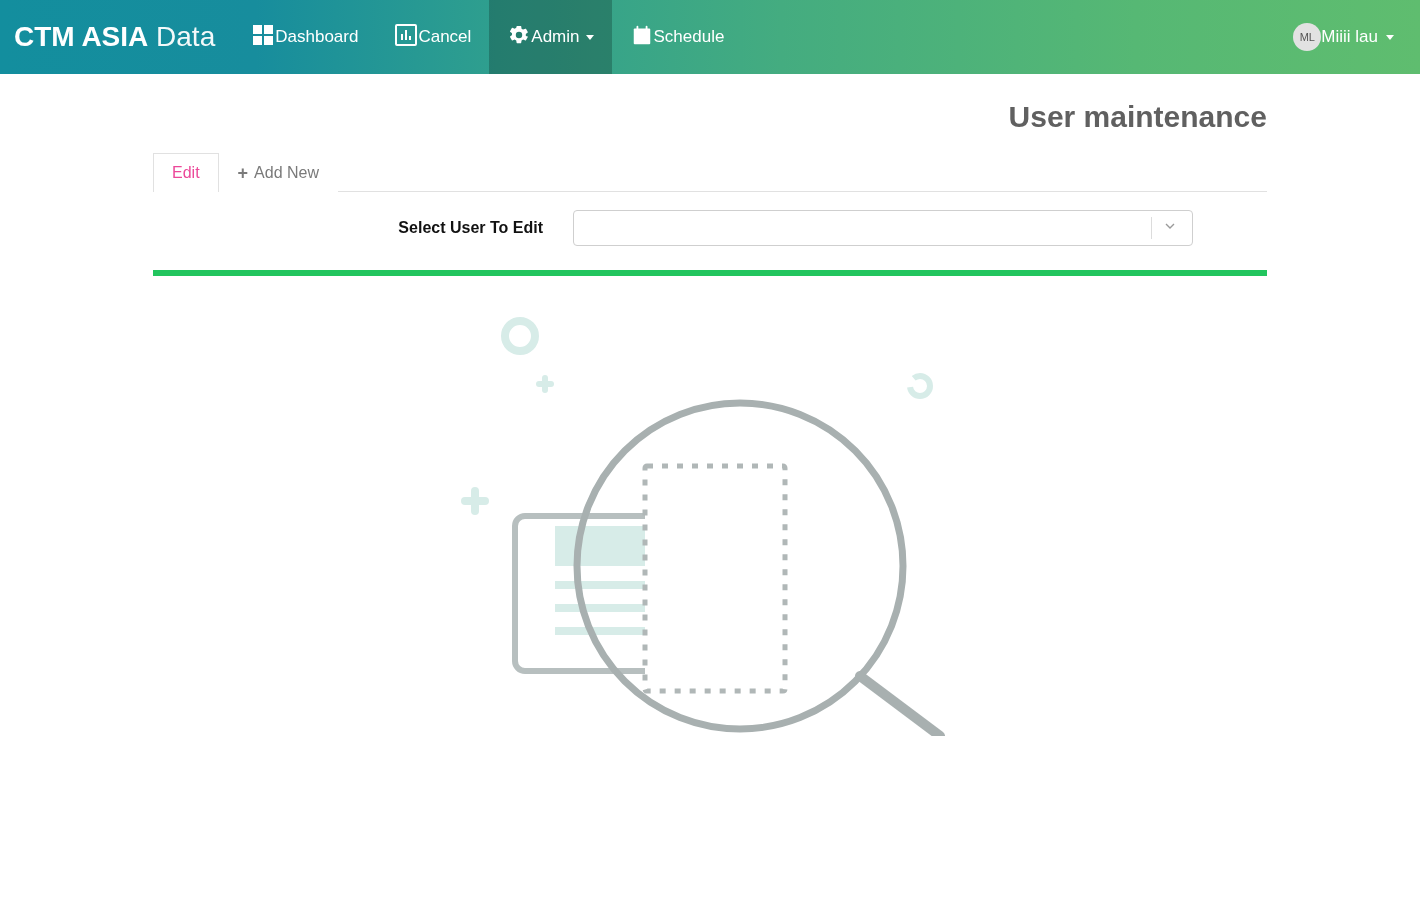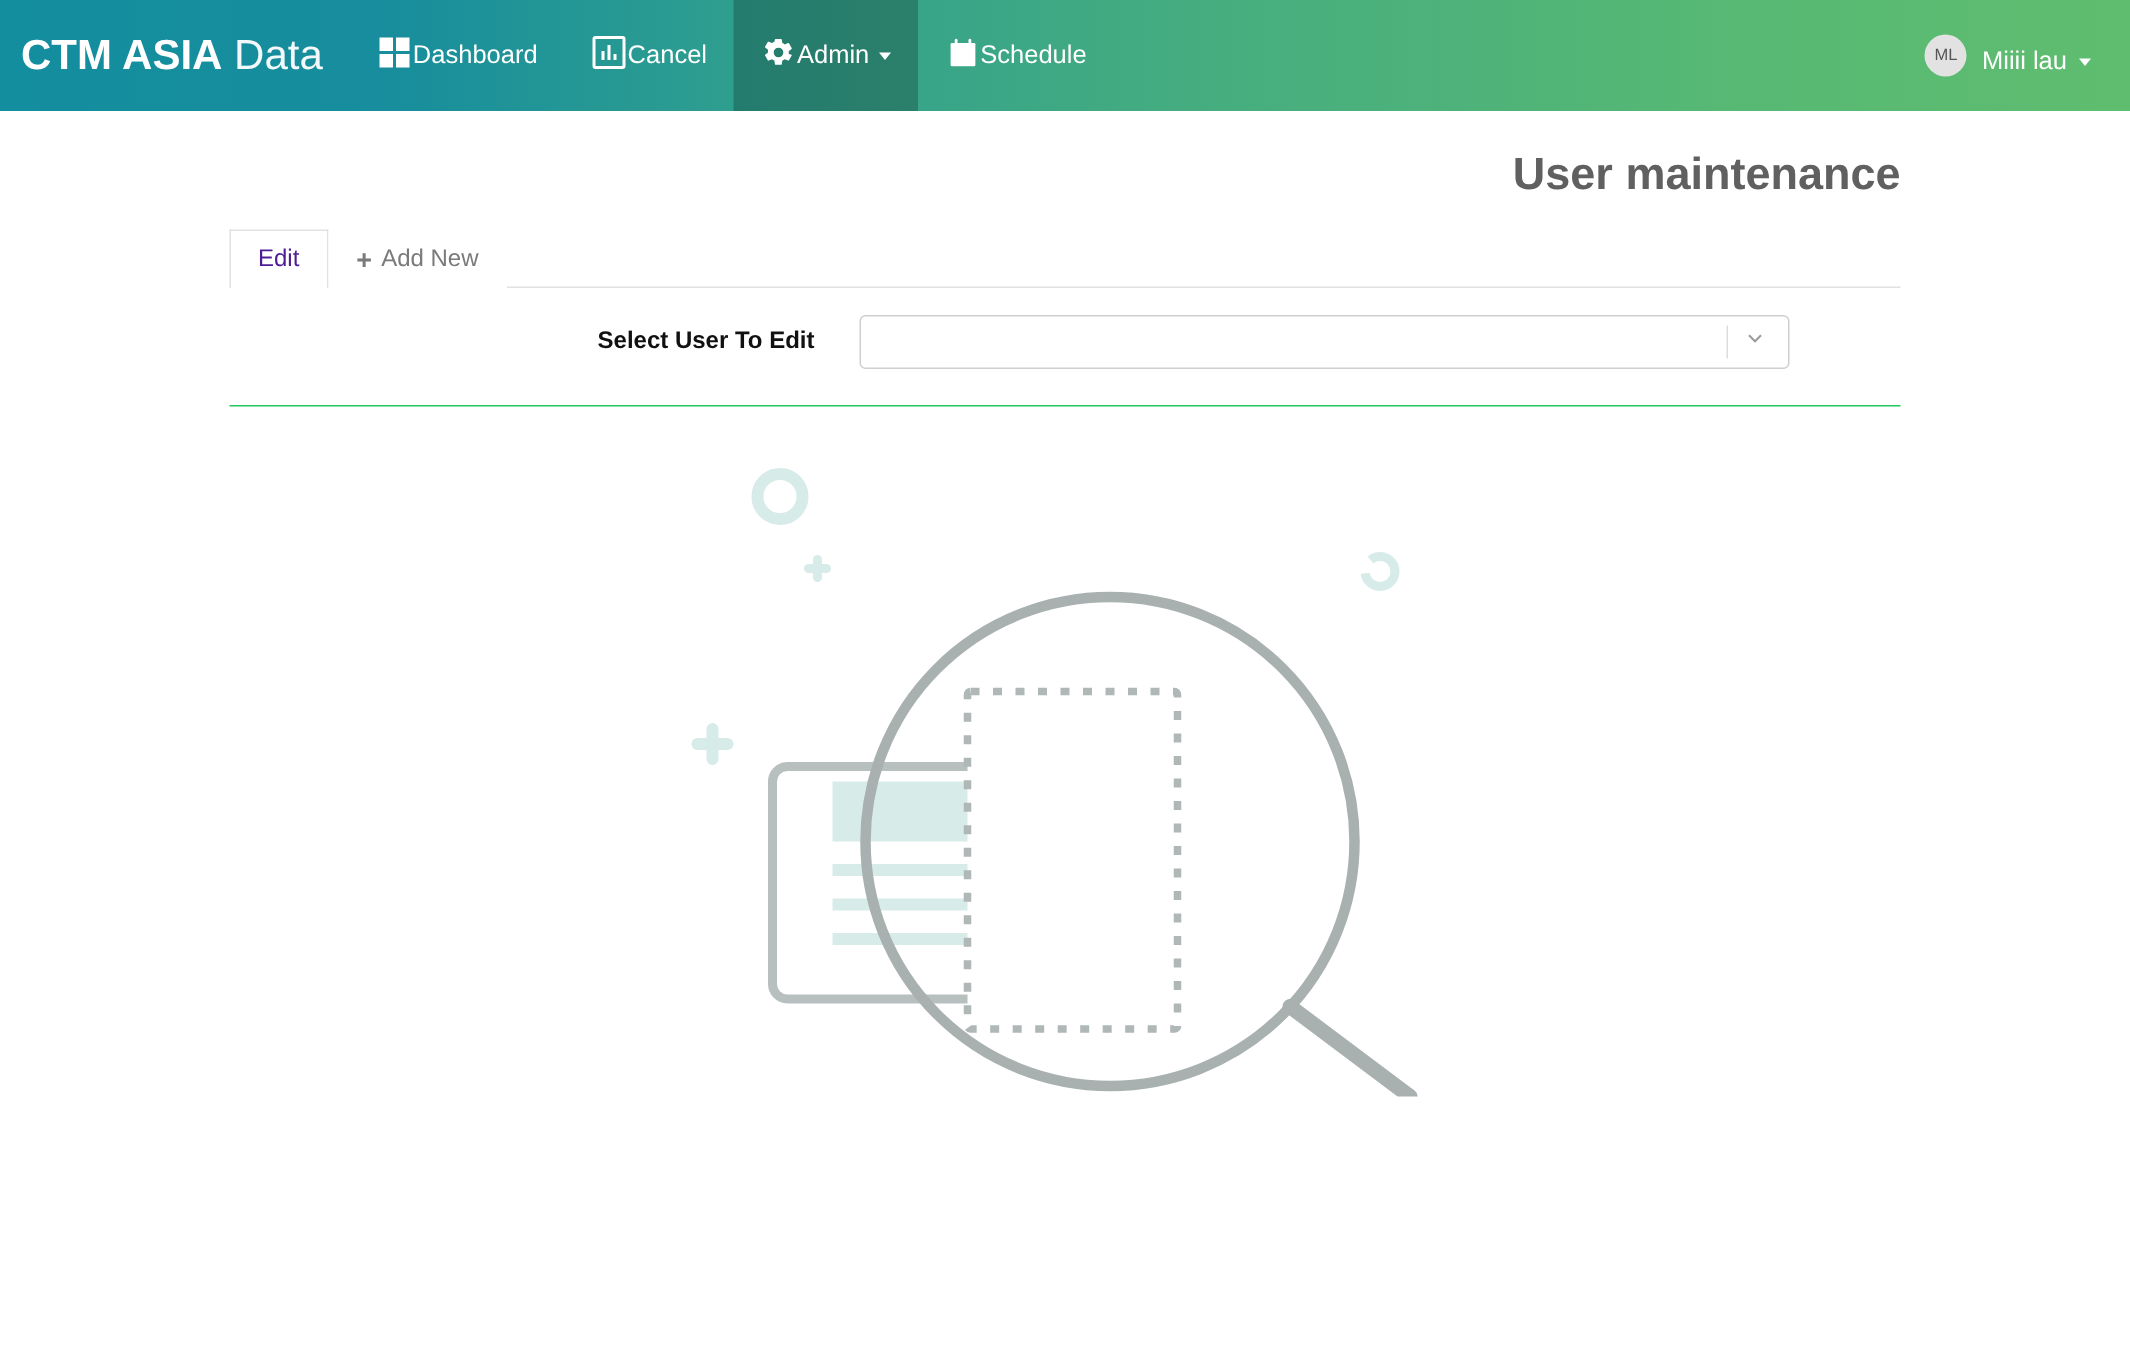--- a/index.html
+++ b/index.html
@@ -15,35 +15,35 @@
     .nav { display:flex; align-self:stretch; }
     .nav-item {
       display:flex; flex-direction:row; align-items:center; justify-content:center;
       padding:0 18px; min-width:88px; cursor:pointer; font-size:17px;
     }
     .nav-item.active { background: rgba(0,0,0,.22); }
     .nav-icon { width:24px; height:24px; margin-bottom:4px; display:flex; align-items:center; justify-content:center; }
     .nav-label { display:flex; align-items:center; gap:6px; }
     .caret-down { width:0; height:0; border-left:4px solid transparent; border-right:4px solid transparent; border-top:5px solid #fff; display:inline-block; }
     .spacer { flex:1; }
-    .user-area { display:flex; align-items:flex-end; gap:10px; padding-right:26px; cursor:pointer; }
+    .user-area { display:flex; align-items:center; gap:0; padding-right:26px; cursor:pointer; }
     .avatar { width:28px; height:28px; border-radius:50%; background:#e2e2e2; color:#555; font-size:11px; display:flex; align-items:center; justify-content:center; font-weight:500; }
     .user-name { font-size:17px; display:flex; align-items:center; gap:8px; }
 
     .content { width:1114px; margin:0 auto; }
     .page-title { text-align:right; font-size:30px; color:#606060; margin:26px 0 18px; font-weight:600; }
     .tabs { display:flex; border-bottom:1px solid #e1e1e1; }
     .tab {
       padding:10px 18px; font-size:16px; color:#7a7a7a; cursor:pointer;
       border:1px solid transparent; border-bottom:none; position:relative; top:1px;
       display:flex; align-items:center; gap:6px; background:#fff;
     }
-    .tab.active { border-color:#e1e1e1; color:#4c1d95;align-items:flex-end; }
+    .tab.active { border-color:#e1e1e1; color:#ec4899;align-items:flex-end; }
     .tab .plus { font-weight:700; font-size:18px; line-height:1; }
-    .form-row { display:flex; align-items:center; gap:30px; padding:18px 0 24px; border-bottom:1px solid #22c55e; }
+    .form-row { display:flex; align-items:center; gap:30px; padding:18px 0 24px; border-bottom:6px solid #22c55e; }
     .form-label { width:390px; text-align:right; font-weight:700; font-size:16px; color:#111; }
     .select {
       flex:0 0 620px; height:36px; border:1px solid #cfcfcf; border-radius:4px;
       background:#fff; display:flex; align-items:center; position:relative;
     }
     .select .divider { position:absolute; right:40px; top:6px; bottom:6px; width:1px; background:#dcdcdc; }
     .select .chevron { position:absolute; right:14px; top:50%; transform:translateY(-50%); color:#9a9a9a; }
     .btn-cancel {
       height:36px; padding:0 48px; background:#a8a8a8; color:#fff; border:none; border-radius:4px;
       font-size:16px; cursor:pointer;

